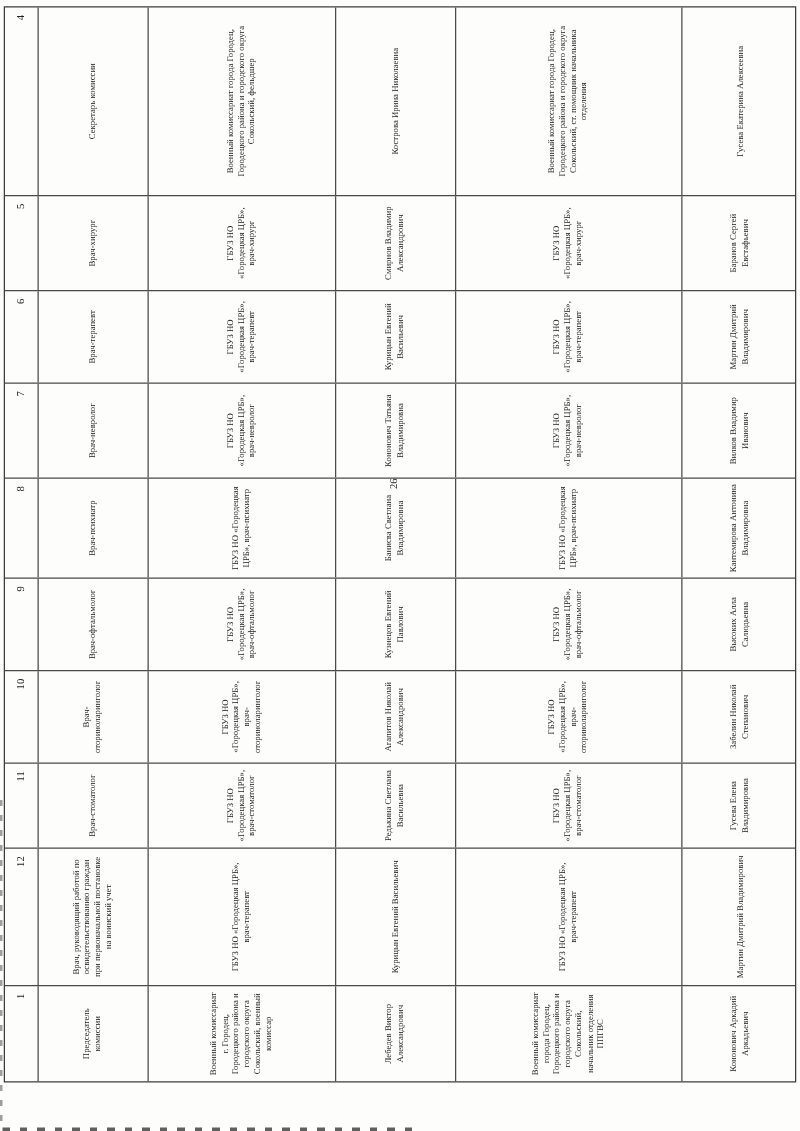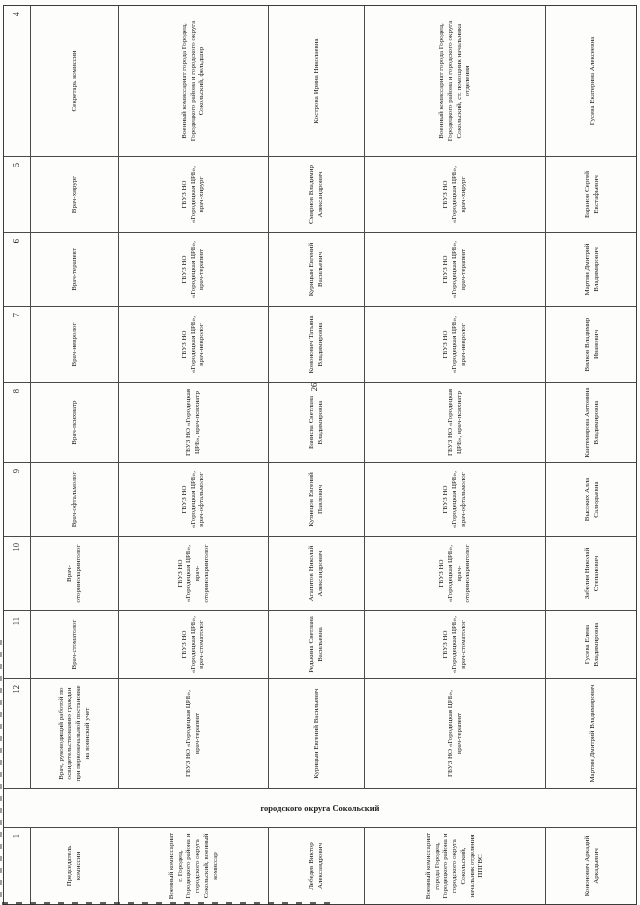--- a/index.html
+++ b/index.html
@@ -257,23 +257,20 @@
           <div class="vt">Курицын Евгений Васильевич</div>
         </div>
       <div class="cell c5">
           <div class="vt">ГБУЗ НО «Городецкая ЦРБ», врач-терапевт</div>
         </div>
       <div class="cell c6">
           <div class="vt">Мартин Дмитрий Владимирович</div>
         </div>
     </div>
 
-    <div class="row" style="--rh:38px">
-      <div class="sec-cell">городского округа Сокольский</div>
-    </div>
 
     <div class="row" style="--rh:76px">
       <div class="cell c1">
           <div class="vt cnum">1</div>
         </div>
       <div class="cell c2">
           <div class="vt">Председатель комиссии</div>
         </div>
       <div class="cell c3">
           <div class="vt">Военный комиссариат г. Городец, Городецкого района и городского округа Сокольский, военный комиссар</div>

